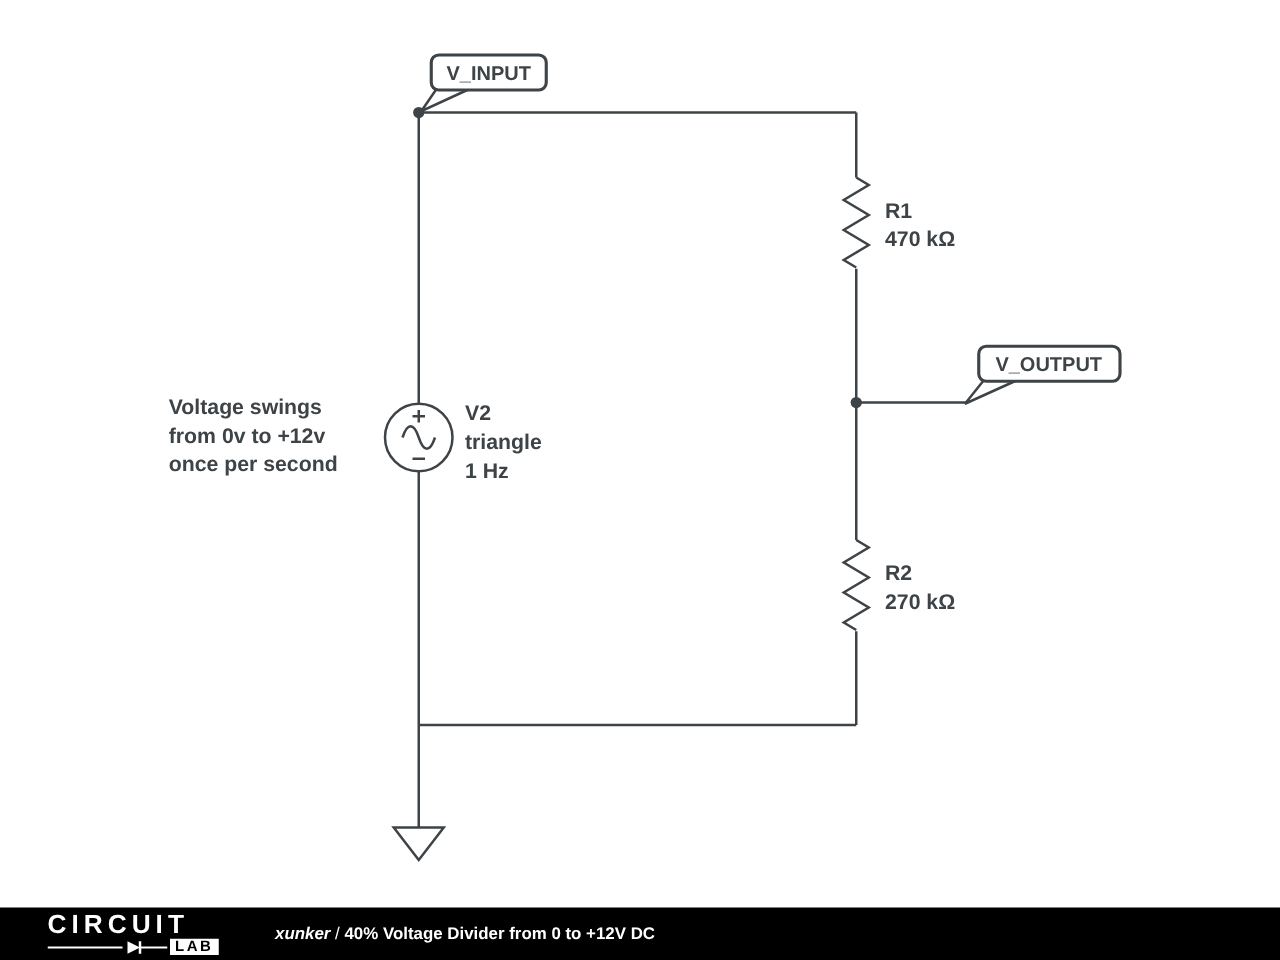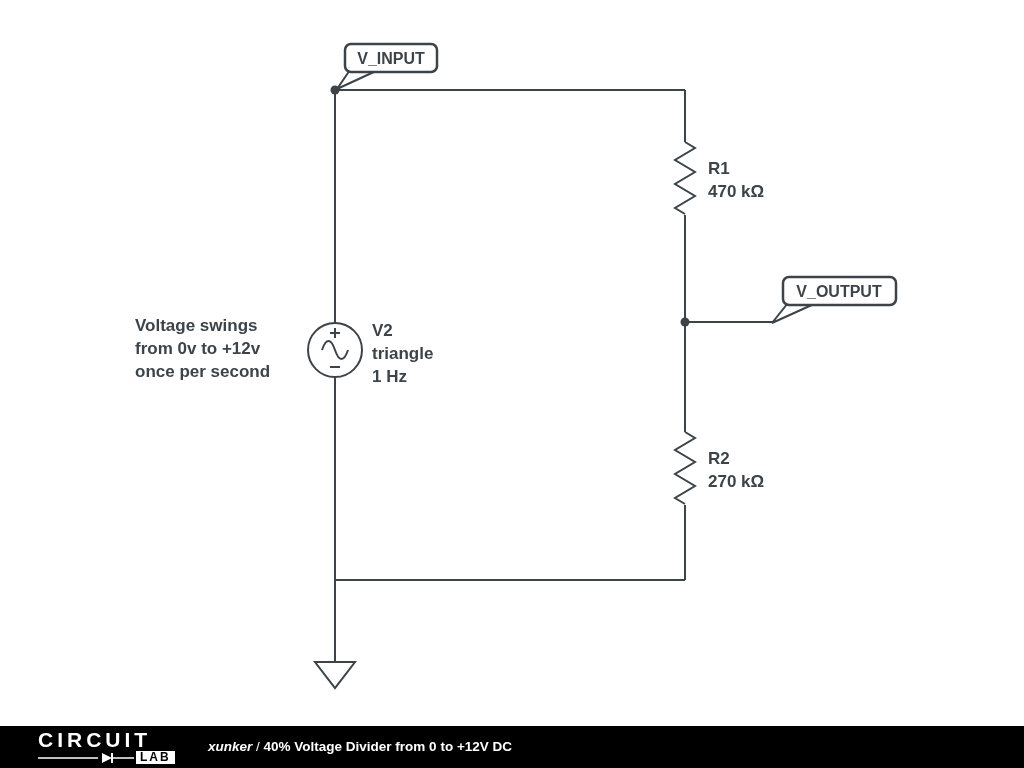--- a/index.html
+++ b/index.html
@@ -26,21 +26,21 @@
   .logo-top {
     font-size: 21px; font-weight: bold; letter-spacing: 4px; color: #ffffff; line-height: 20px;
   }
   .logo-bottom { display: flex; align-items: center; margin-top: 1px; }
   .logo-bottom svg { display: block; }
   .lab-box {
     display: inline-block; background: #ffffff; color: #000000;
     font-size: 12px; font-weight: bold; letter-spacing: 2px;
     padding: 0 4px; line-height: 13px; margin-left: 2px;
   }
-  .meta { margin-left: 22px; font-size: 13.5px; line-height: 18px; }
+  .meta { margin-left: 34px; font-size: 13.5px; line-height: 18px; }
   .meta .author { font-style: italic; font-weight: bold; }
   .meta .title { font-weight: bold; }
   .meta .url { font-weight: bold; color: #ffffff; text-decoration: none; }
 </style>
 </head>
 <body>
 
 <div class="page">
 
   <svg class="schematic" width="1024" height="726" viewBox="0 0 1024 726">

